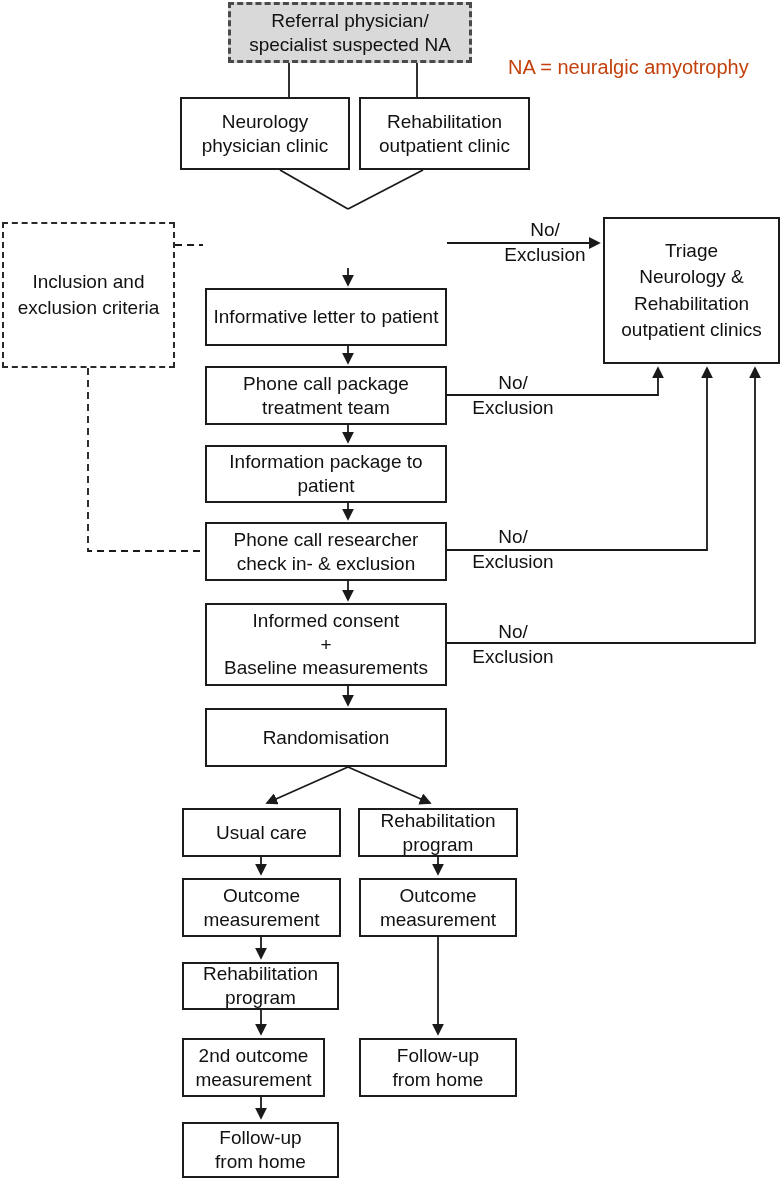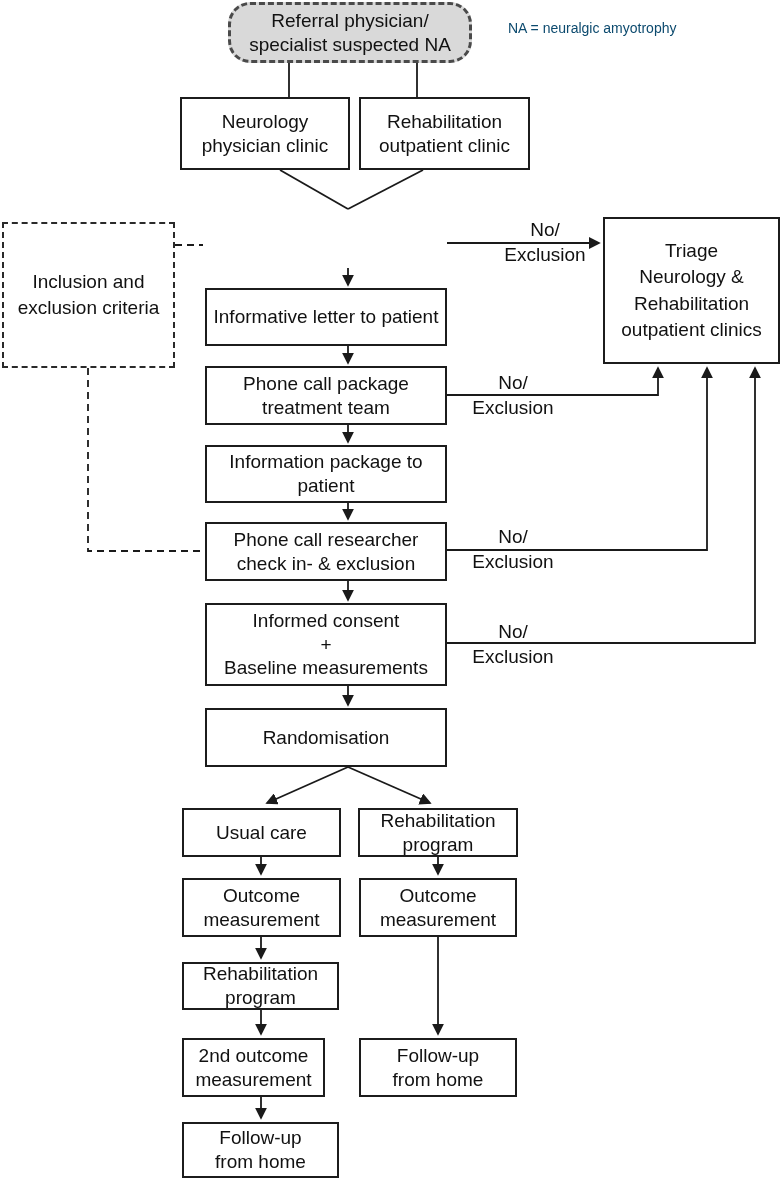--- a/index.html
+++ b/index.html
@@ -16,21 +16,21 @@
     font-size:19px; line-height:1.26; color:#111111;
   }
   .box.gray  { background:#d9d9d9; border:3px dashed #4a4a4a; }
   .box.dashed { border:2px dashed #2a2a2a; }
   .box.lh-lg { line-height:1.38; }
   .edge-label {
     position:absolute; width:120px; text-align:center;
     white-space:pre-line; font-size:19px; line-height:25px; color:#111111;
   }
   .legend {
-    position:absolute; font-size:14px; color:#0c4a6e; white-space:nowrap;
+    position:absolute; font-size:20px; color:#c2410c; white-space:nowrap;margin-top:36px;
   }
 </style>
 </head>
 <body>
 
 <div id="stage">
 
   <svg id="connectors" viewBox="0 0 784 1180" xmlns="http://www.w3.org/2000/svg">
     <defs>
       <marker id="ah" markerUnits="userSpaceOnUse" markerWidth="12" markerHeight="12" viewBox="0 0 10 10" refX="8.5" refY="5" orient="auto">
@@ -58,21 +58,21 @@
       <path d="M261,937 V958" marker-end="url(#ah)"></path>
       <path d="M261,1010 V1034" marker-end="url(#ah)"></path>
       <path d="M261,1097 V1118" marker-end="url(#ah)"></path>
       <path d="M438,857 V874" marker-end="url(#ah)"></path>
       <path d="M438,937 V1034" marker-end="url(#ah)"></path>
       <path stroke-dasharray="7,5" d="M175,245 H203"></path>
       <path stroke-dasharray="7,5" d="M88,368 V551 H203"></path>
     </g>
   </svg>
 
-  <div class="box gray" style="left:228px; top:2px; width:244px; height:61px;border-radius:22px;">Referral physician/
+  <div class="box gray" style="left:228px; top:2px; width:244px; height:61px;">Referral physician/
 specialist suspected NA</div>
 
   <div class="legend" style="left:508px; top:20px;">NA = neuralgic amyotrophy</div>
 
   <div class="box" style="left:180px; top:97px; width:170px; height:73px;">Neurology
 physician clinic</div>
 
   <div class="box" style="left:359px; top:97px; width:171px; height:73px;">Rehabilitation
 outpatient clinic</div>
 

